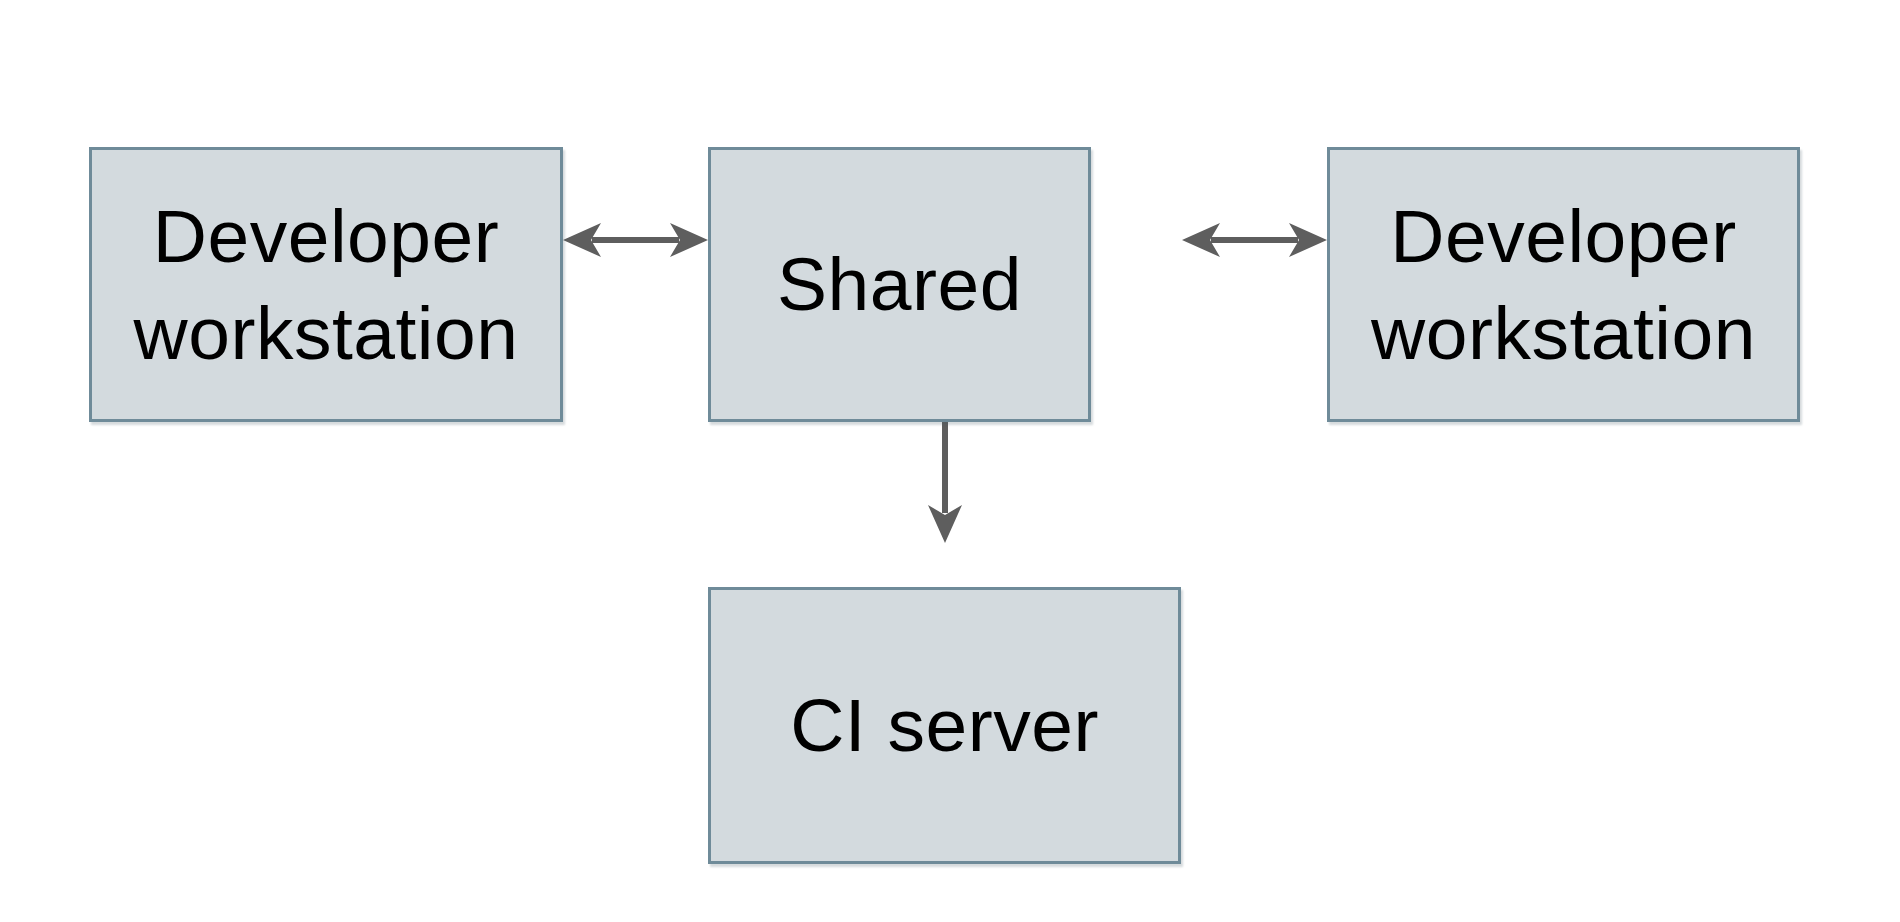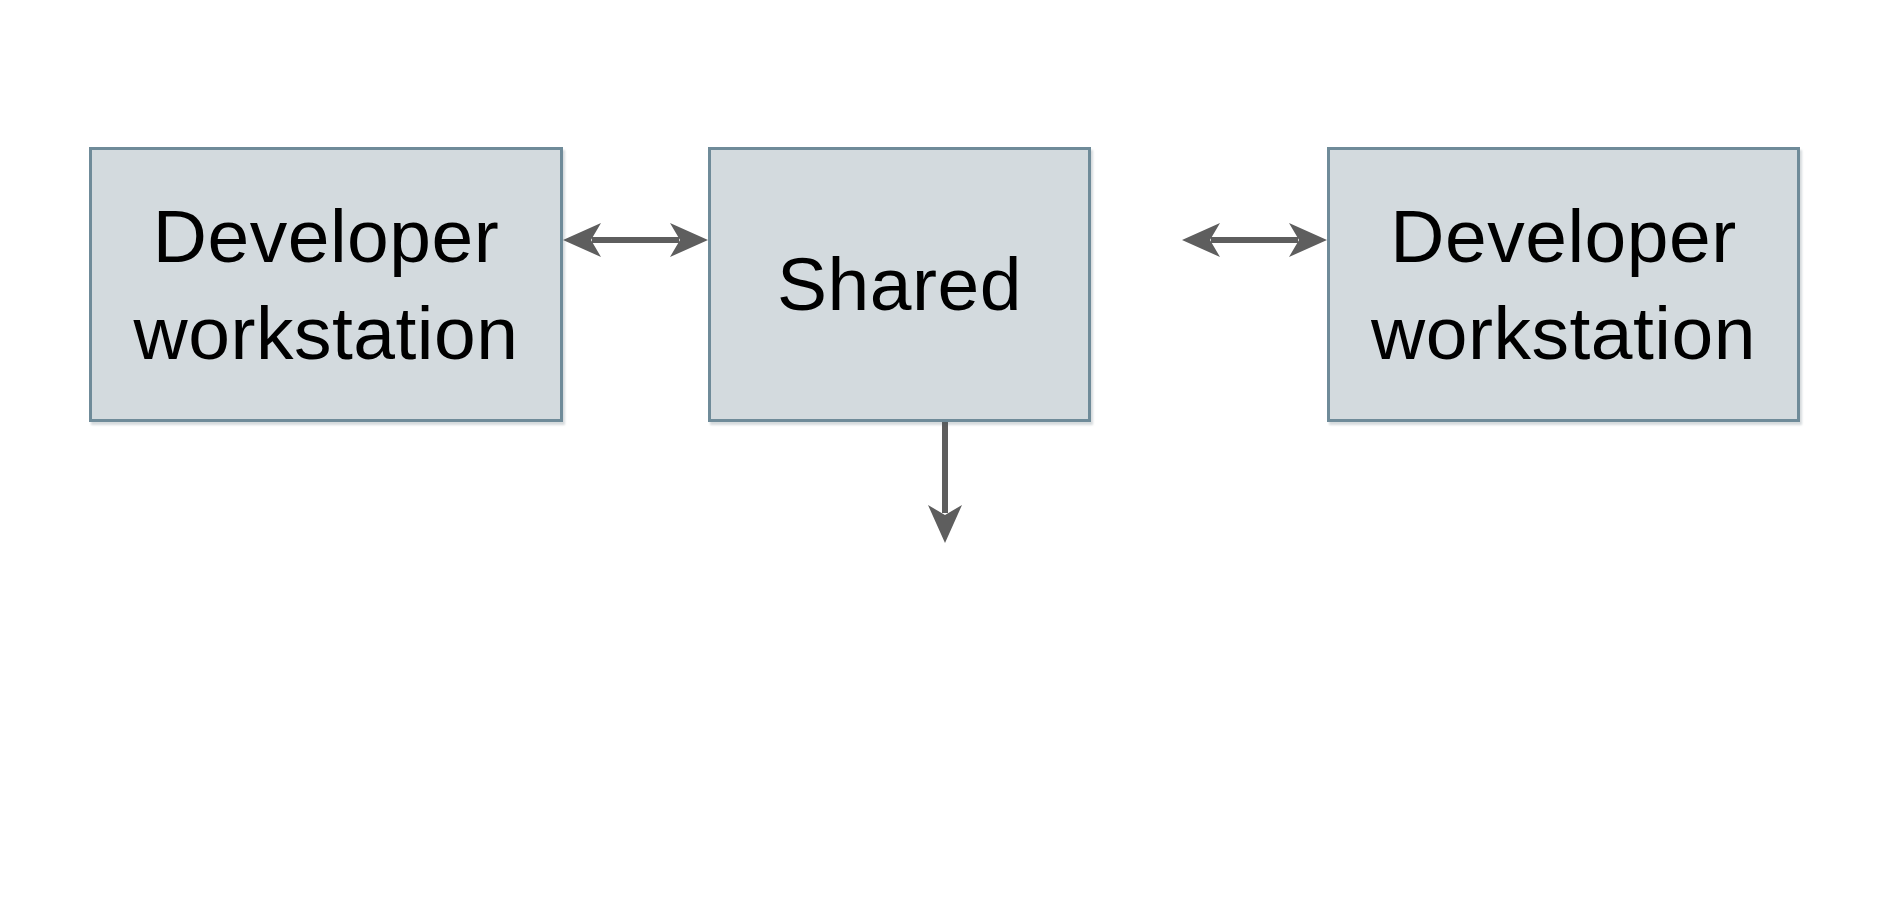--- a/index.html
+++ b/index.html
@@ -84,14 +84,17 @@
 
   <div class="node" id="node-shared-cache">
     <span>Shared</span>
   </div>
 
   <div class="node" id="node-dev-right">
     <span>Developer</span>
     <span>workstation</span>
   </div>
 
+  <div class="node" id="node-ci-server">
+    <span>CI server</span>
+  </div>
 
 </div>
 
 </body></html>

